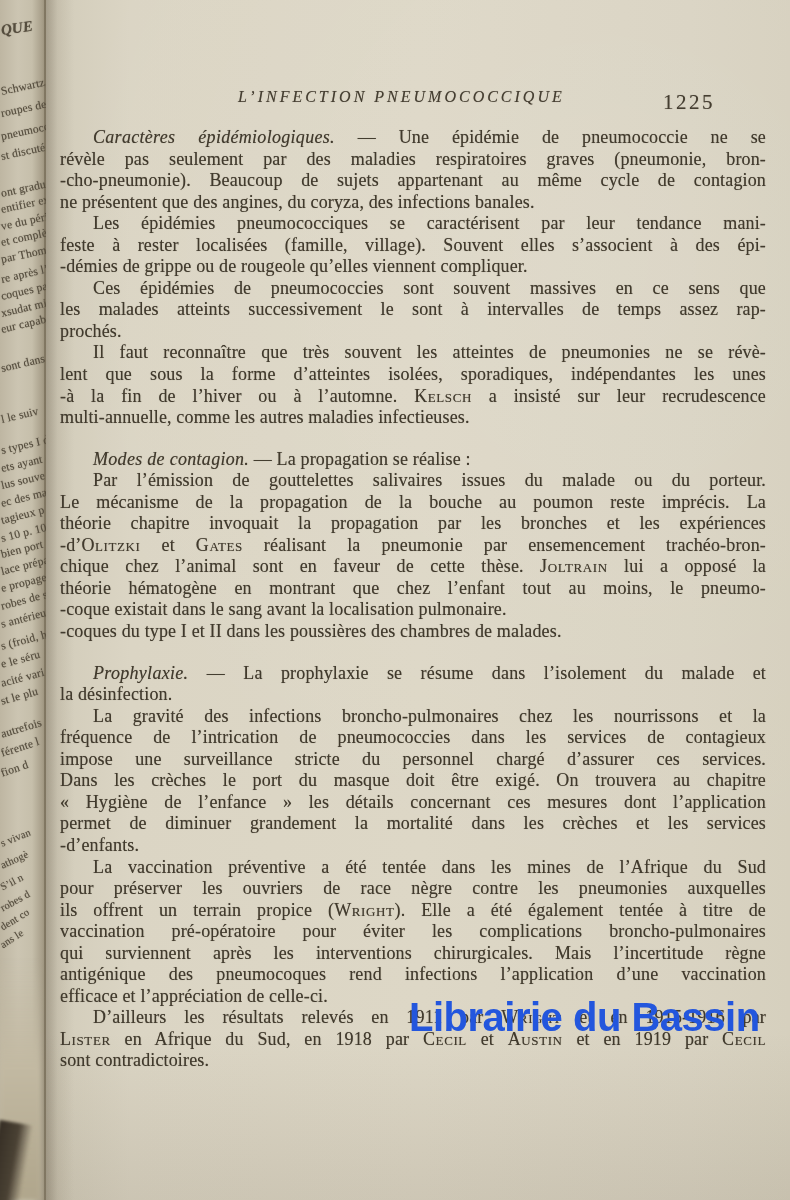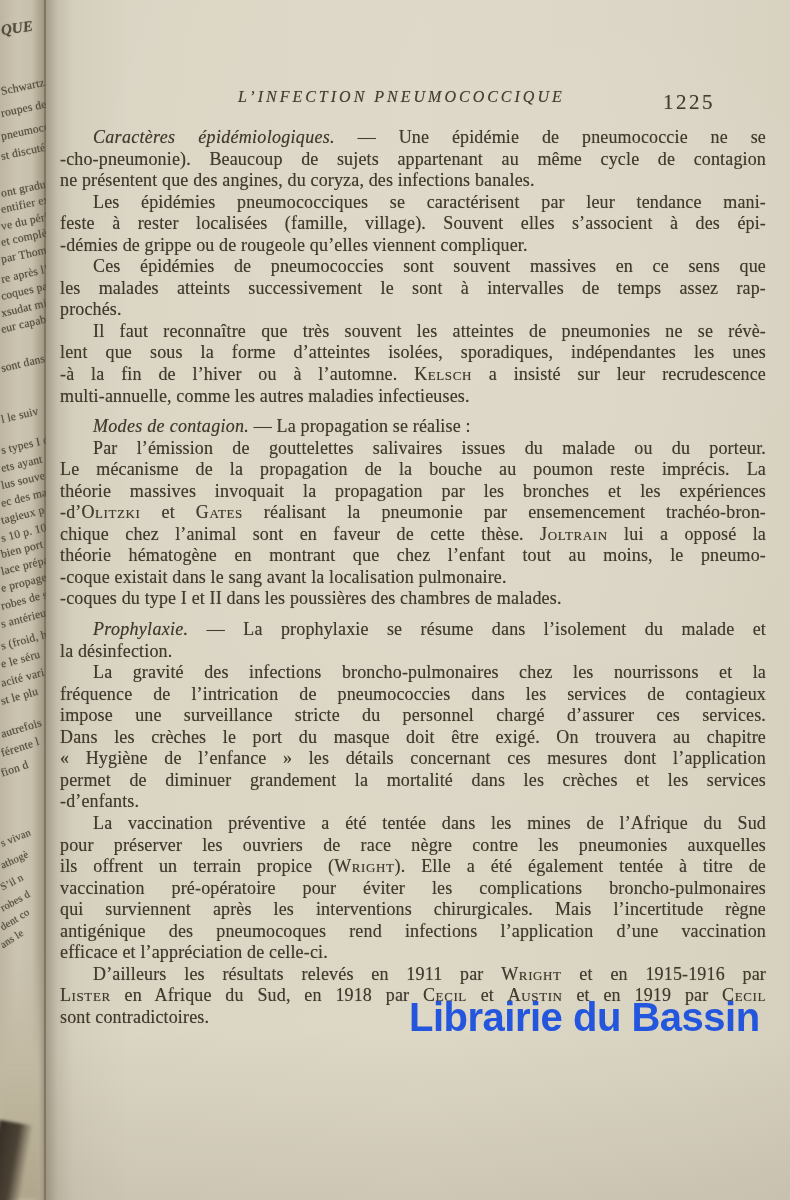--- a/index.html
+++ b/index.html
@@ -45,21 +45,21 @@
   .page-number{
     position:absolute;left:564px;top:90px;font-size:21px;letter-spacing:2.5px;color:#453e31;
     text-shadow:0 0 0.7px rgba(69,62,49,0.5);
     margin-left:41px;
   }
   .body{
     position:absolute;left:2px;top:127px;width:706px;
     font-size:18px;color:#413a2d;letter-spacing:0.15px;
     text-shadow:0 0 0.7px rgba(65,58,45,0.55);
   }
-  .section + .section{margin-top:9px;}
+  .section + .section{margin-top:20px;}
   .line{
     height:21.55px;line-height:21.55px;
     text-align:justify;text-align-last:justify;white-space:normal;
   }
   .line.last{text-align-last:left;}
   .line.first{text-indent:33px;}
   .runin{font-weight:normal;font-style:italic;letter-spacing:0.3px;}
   .sc{font-variant:small-caps;letter-spacing:0.6px;}
   
   .watermark{
@@ -119,20 +119,21 @@
   <div class="corner-dark"></div>
   <div class="gutter-shade"></div>
 
   <div class="page">
     <div class="running-head">L’INFECTION PNEUMOCOCCIQUE</div>
     <div class="page-number">1225</div>
     <div class="body" id="body-text">
         <div class="section">
           <div class="para">
             <div class="line first"><span class="runin">Caractères épidémiologiques.</span> — Une épidémie de pneumococcie ne se</div>
+            <div class="line">révèle pas seulement par des maladies respiratoires graves (pneumonie, bron-</div>
             <div class="line">-cho-pneumonie). Beaucoup de sujets appartenant au même cycle de contagion</div>
             <div class="line last">ne présentent que des angines, du coryza, des infections banales.</div>
           </div>
           <div class="para">
             <div class="line first">Les épidémies pneumococciques se caractérisent par leur tendance mani-</div>
             <div class="line">feste à rester localisées (famille, village). Souvent elles s’associent à des épi-</div>
             <div class="line last">-démies de grippe ou de rougeole qu’elles viennent compliquer.</div>
           </div>
           <div class="para">
             <div class="line first">Ces épidémies de pneumococcies sont souvent massives en ce sens que</div>
@@ -146,21 +147,21 @@
             <div class="line last">multi-annuelle, comme les autres maladies infectieuses.</div>
           </div>
         </div>
         <div class="section">
           <div class="para">
             <div class="line first last"><span class="runin">Modes de contagion.</span> — La propagation se réalise :</div>
           </div>
           <div class="para">
             <div class="line first">Par l’émission de gouttelettes salivaires issues du malade ou du porteur.</div>
             <div class="line">Le mécanisme de la propagation de la bouche au poumon reste imprécis. La</div>
-            <div class="line">théorie massives invoquait la propagation par les bronches et les expériences</div>
+            <div class="line">théorie chapitre invoquait la propagation par les bronches et les expériences</div>
             <div class="line">-d’<span class="sc">Olitzki</span> et <span class="sc">Gates</span> réalisant la pneumonie par ensemencement trachéo-bron-</div>
             <div class="line">chique chez l’animal sont en faveur de cette thèse. <span class="sc">Joltrain</span> lui a opposé la</div>
             <div class="line">théorie hématogène en montrant que chez l’enfant tout au moins, le pneumo-</div>
             <div class="line last">-coque existait dans le sang avant la localisation pulmonaire.</div>
           </div>
           <div class="para">
             <div class="line last">-coques du type I et II dans les poussières des chambres de malades.</div>
           </div>
         </div>
         <div class="section">

